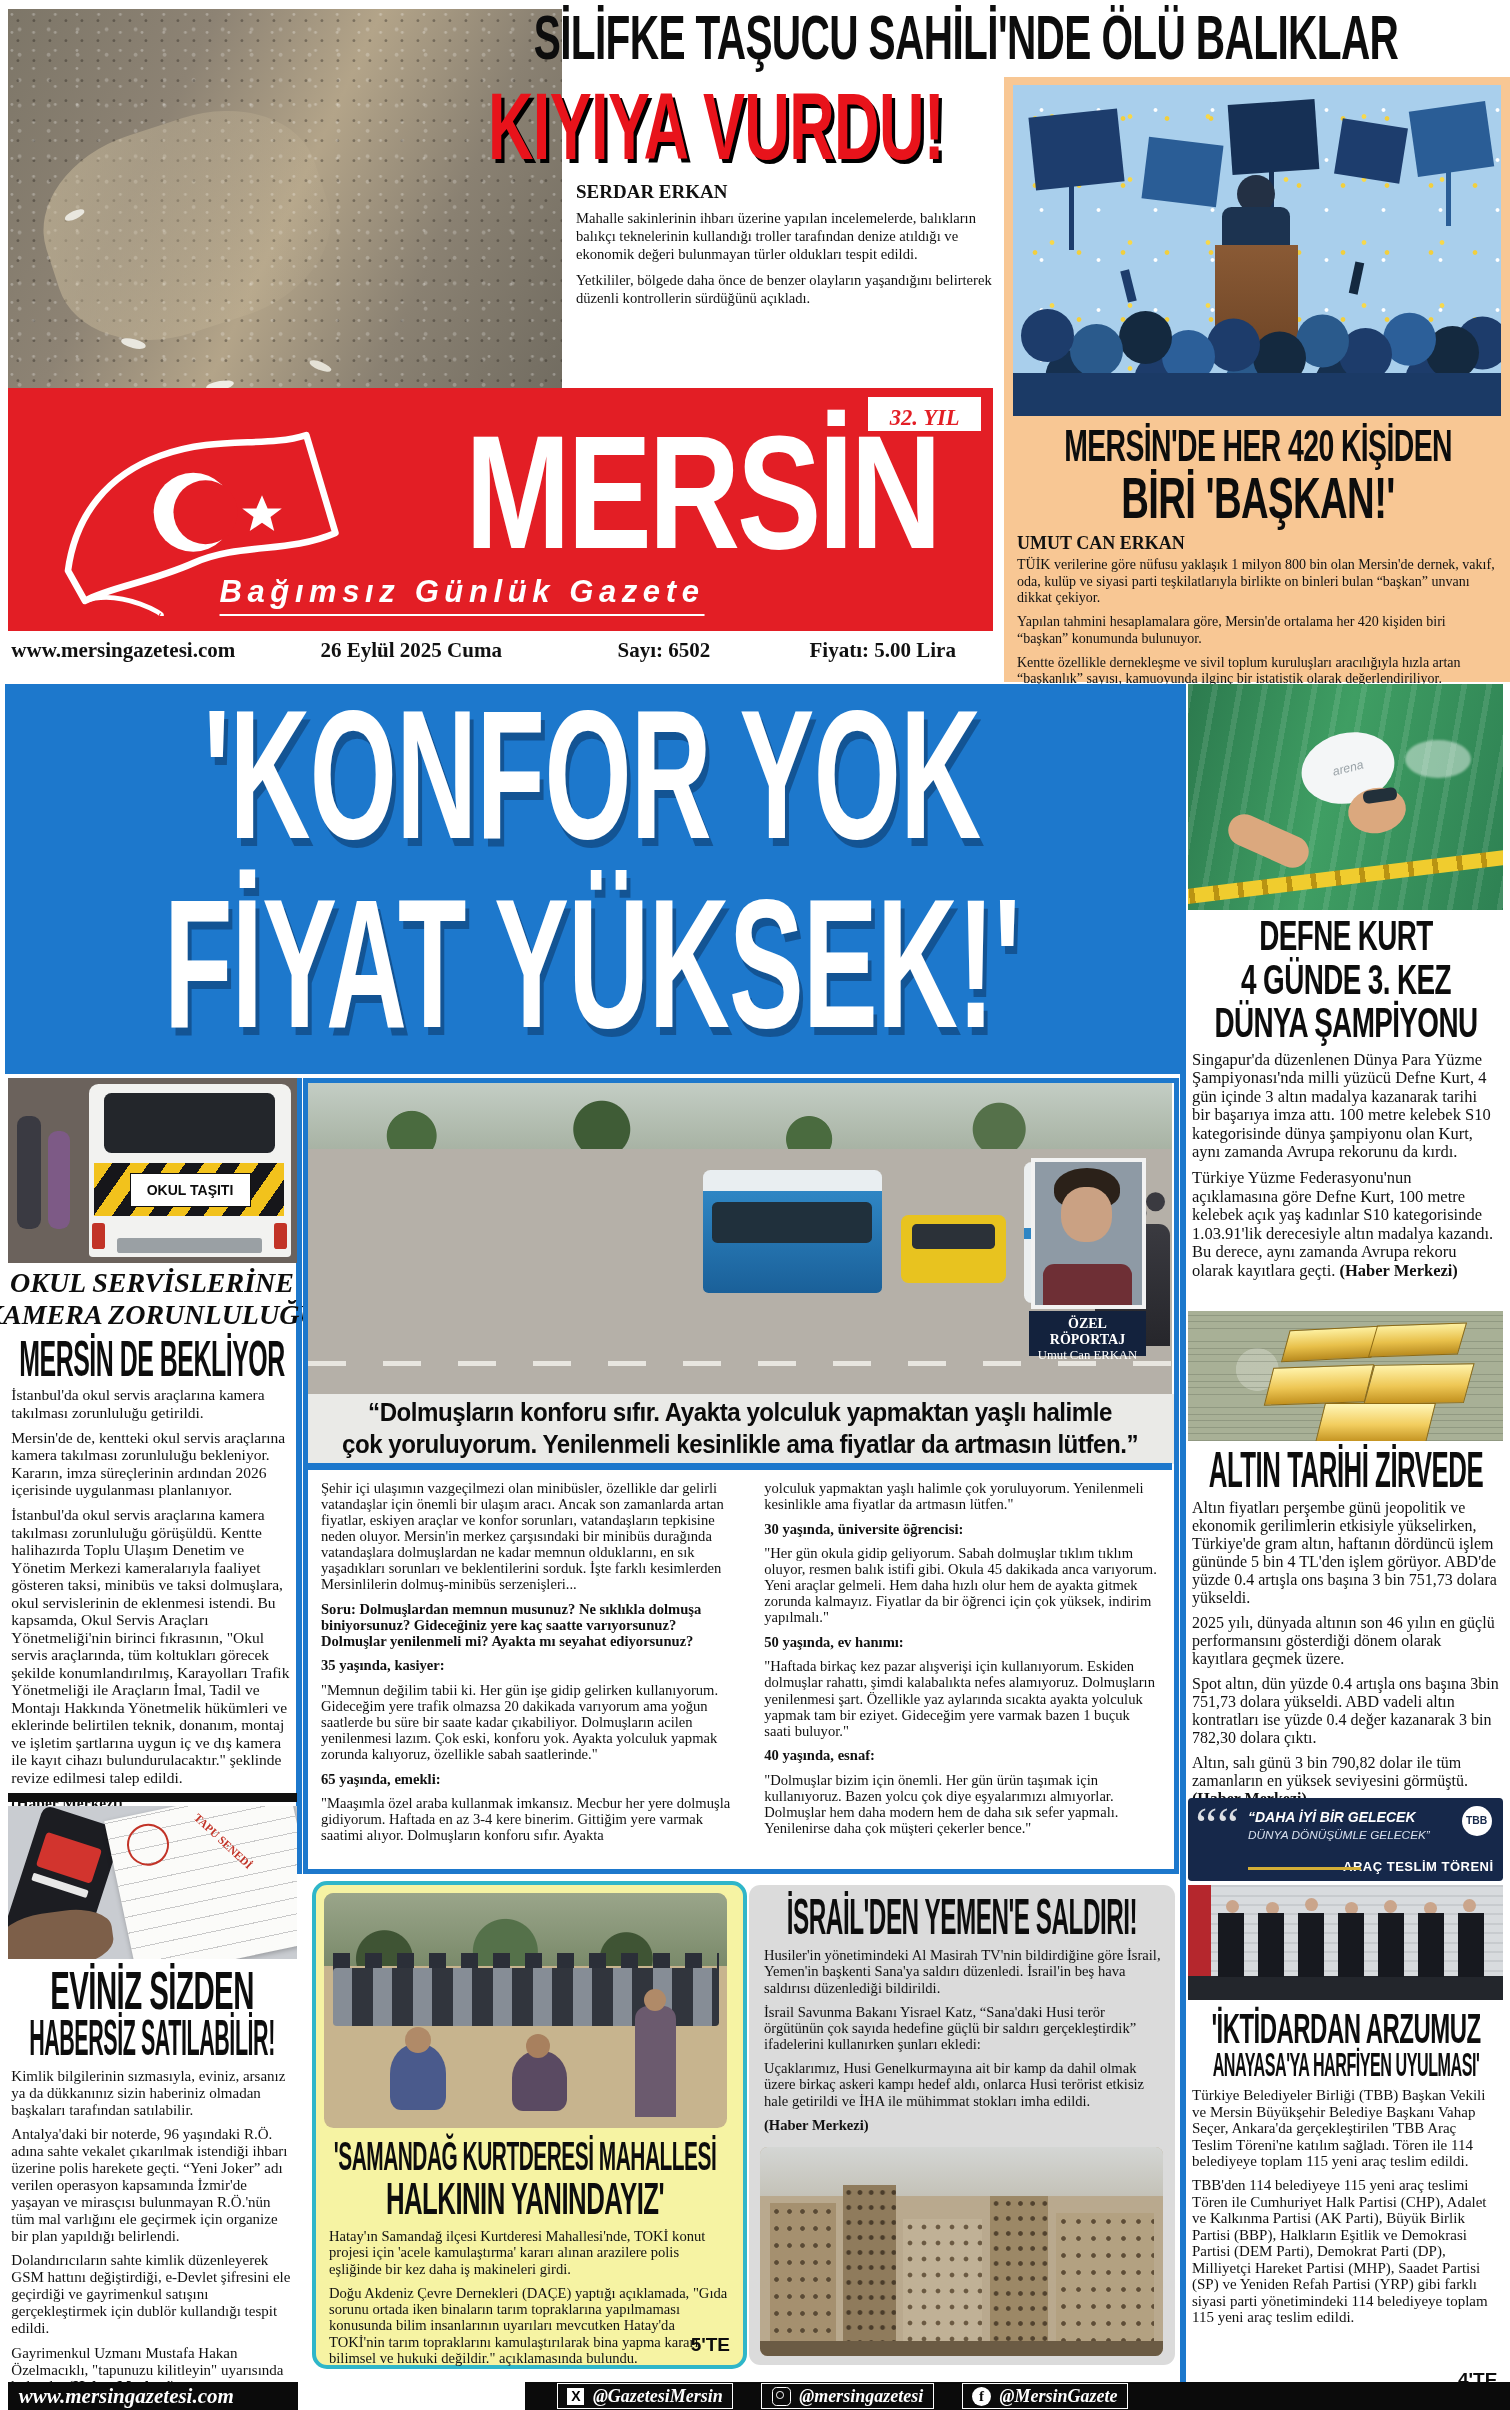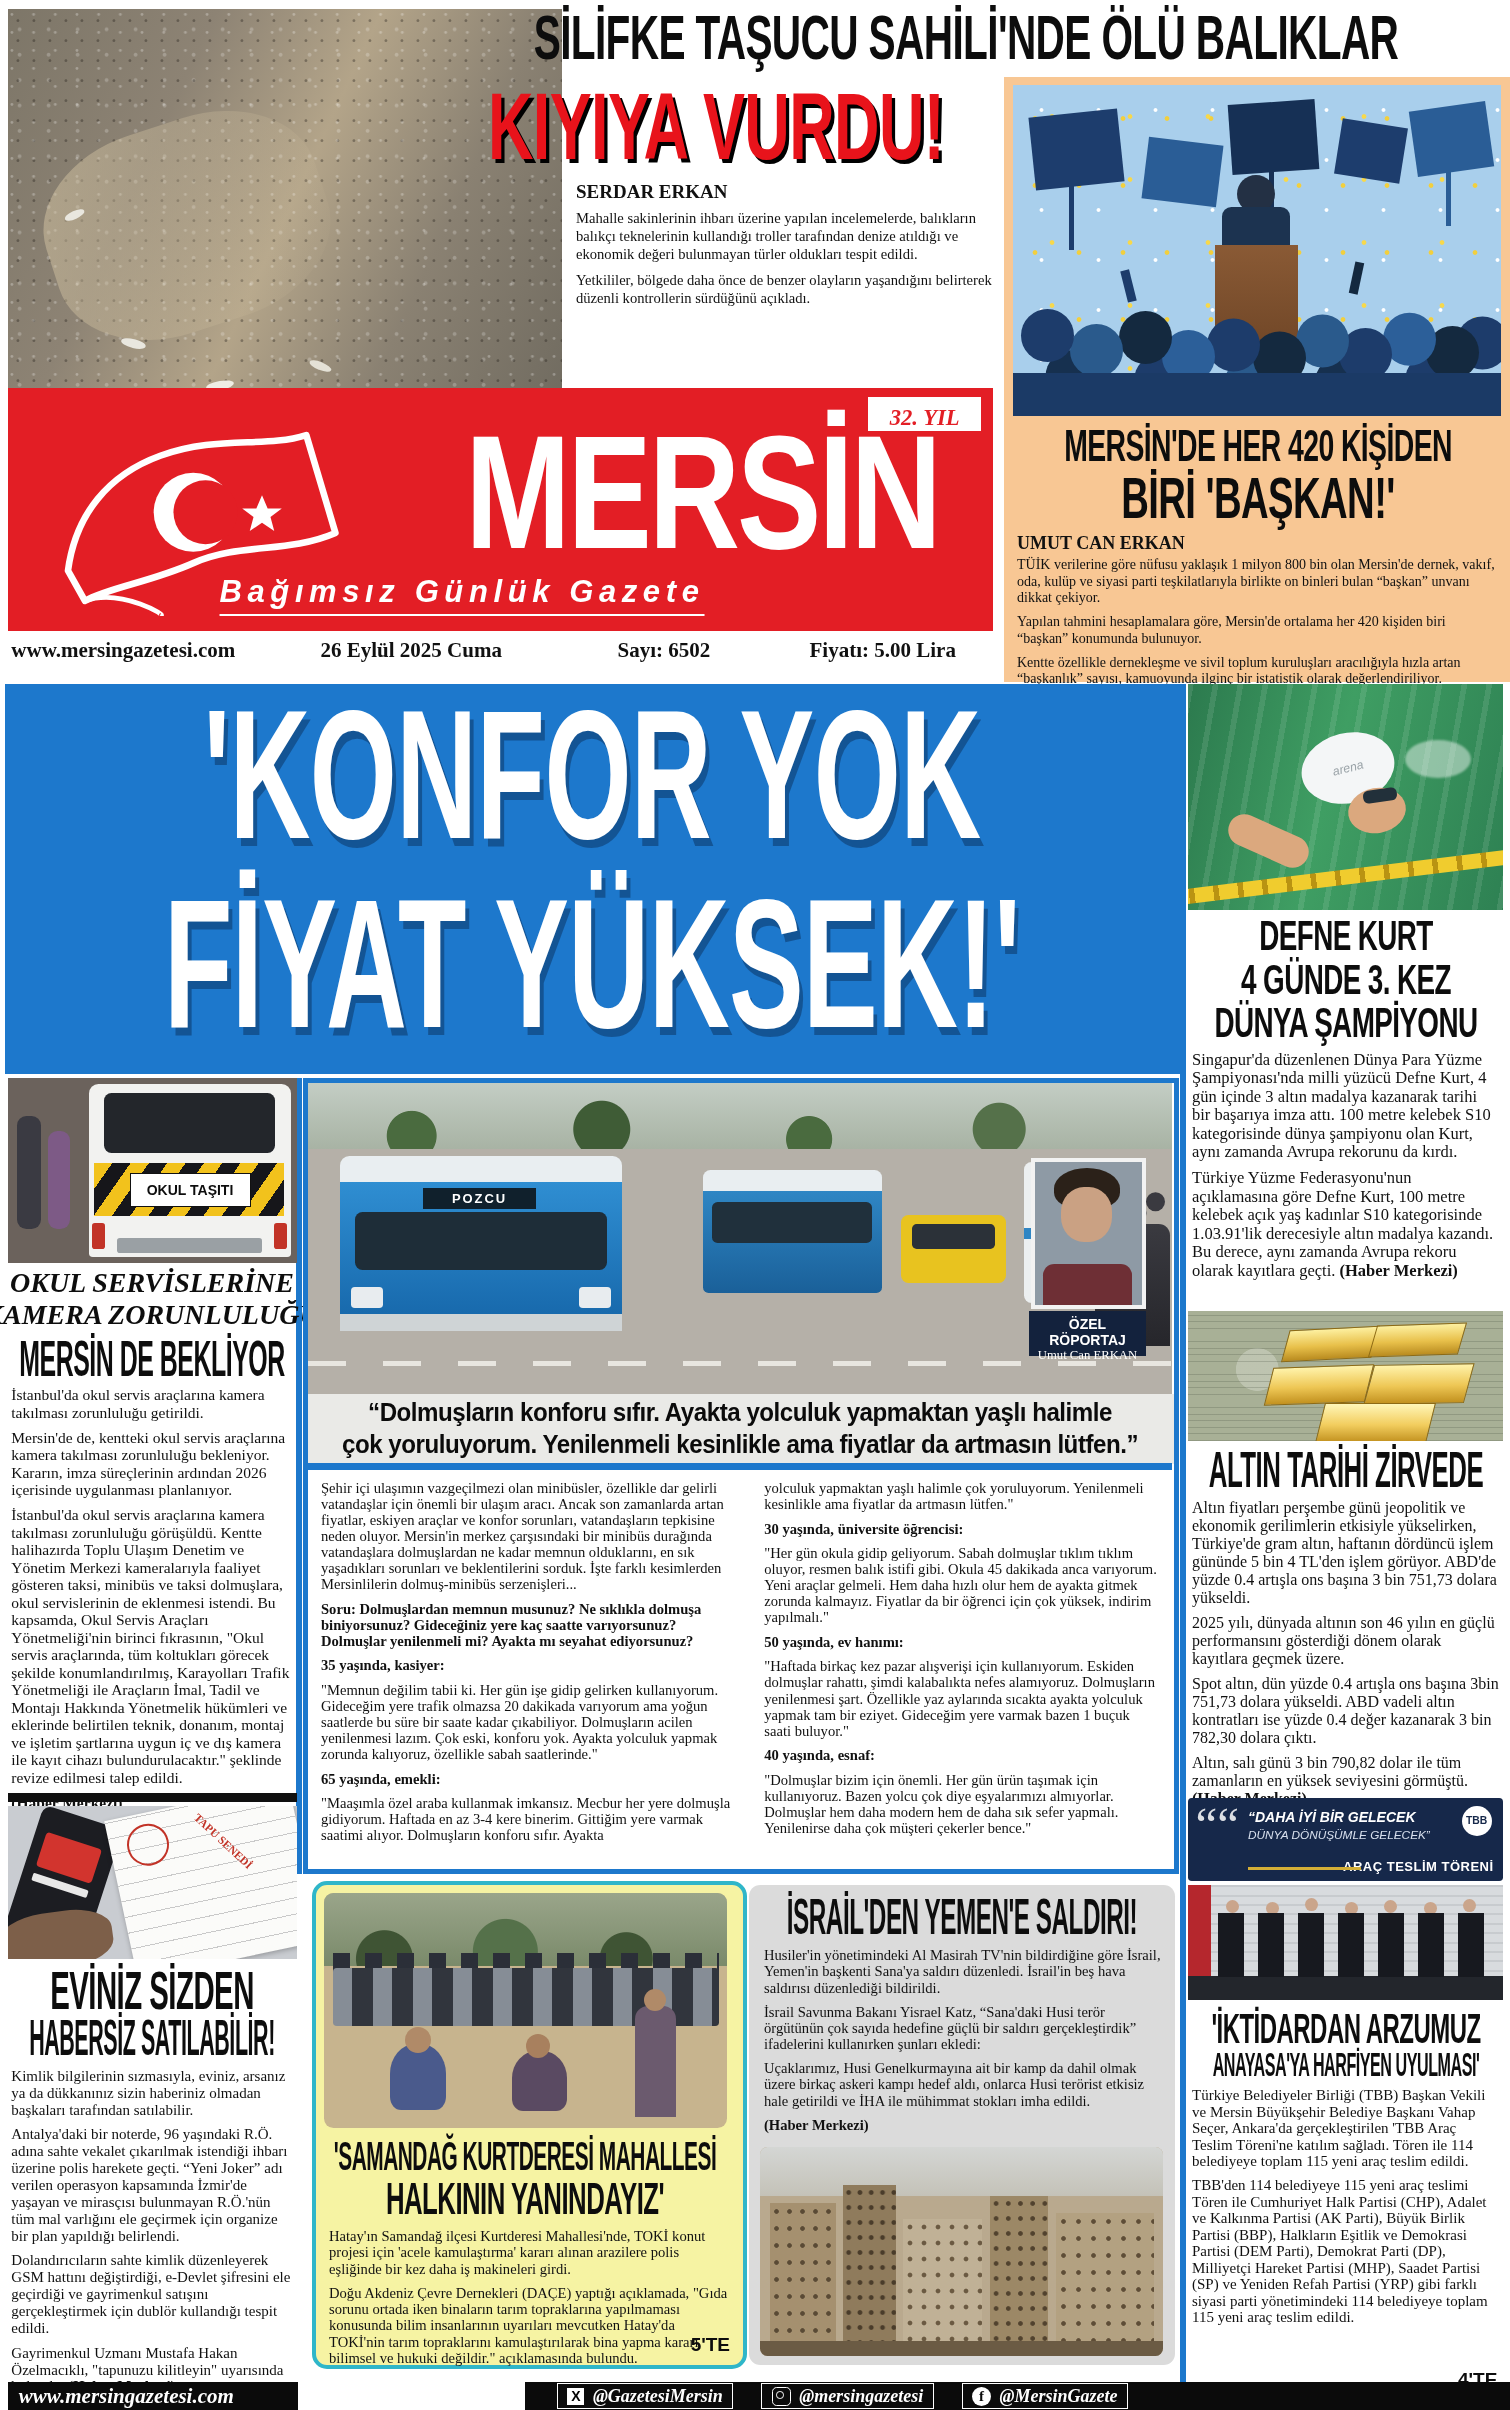--- a/index.html
+++ b/index.html
@@ -317,31 +317,20 @@
   <div class="abs" style="left:303px;top:1078px;width:876px;height:796px;border:5.6px solid #1d78cc;box-sizing:border-box;background:#fff;">
 
     <div class="photo" style="left:0;top:0;width:864px;height:311px;background:#b5b0a8;">
       <div class="abs" style="left:0;top:0;width:100%;height:66px;
            background:radial-gradient(circle at 12% 80%, #4a6b3f 0 24.5px, transparent 25.4px),
                       radial-gradient(circle at 34% 70%, #3f5c36 0 28px, transparent 29px),
                       radial-gradient(circle at 58% 85%, #4a6b3f 0 22.6px, transparent 23.5px),
                       radial-gradient(circle at 80% 70%, #55714a 0 26px, transparent 27px),
                       linear-gradient(#c3cdc4,#a8b3a4);"></div>
 
-      <div class="abs" style="left:32px;top:73px;width:282px;height:175px;">
-        <div class="abs" style="left:0;top:0;width:100%;height:28px;background:#e9eef1;border-radius:9.4px 9.4px 0 0;"></div>
-        <div class="abs" style="left:0;top:26px;width:100%;height:149px;background:linear-gradient(#2f8ed2,#1565a8);border-radius:0 0 7.5px 7.5px;"></div>
-        <div class="abs" style="left:83px;top:32px;width:113px;height:21px;background:#10202c;display:flex;align-items:center;justify-content:center;">
-          <span style="color:#fff;font-family:'Liberation Sans',sans-serif;font-weight:700;font-size:13px;letter-spacing:1.9px;">POZCU</span>
-        </div>
-        <div class="abs" style="left:15px;top:56px;width:252px;height:58px;background:#1e2d38;border-radius:7.5px;"></div>
-        <div class="abs" style="left:11.3px;bottom:22.6px;width:32px;height:21px;background:#e8ecef;border-radius:3.8px;"></div>
-        <div class="abs" style="right:11.3px;bottom:22.6px;width:32px;height:21px;background:#e8ecef;border-radius:3.8px;"></div>
-        <div class="abs" style="left:0;bottom:0;width:100%;height:17px;background:#cfd4d6;"></div>
-      </div>
 
       <div class="abs" style="left:395px;top:87px;width:179px;height:122px;">
         <div class="abs" style="left:0;top:0;width:100%;height:22.6px;background:#e9eef1;border-radius:7.5px 7.5px 0 0;"></div>
         <div class="abs" style="left:0;top:21px;width:100%;height:102px;background:linear-gradient(#2f86c4,#1a6099);border-radius:0 0 5.6px 5.6px;"></div>
         <div class="abs" style="left:9.4px;top:32px;width:160px;height:41px;background:#20303c;border-radius:5.6px;"></div>
       </div>
 
       <div class="abs" style="left:593px;top:132px;width:105px;height:68px;background:#e8c31f;border-radius:7.5px;">
         <div class="abs" style="left:11.3px;top:9.4px;width:83px;height:24.5px;background:#2b3138;border-radius:4.7px;"></div>
       </div>
@@ -356,21 +345,21 @@
       <div class="abs" style="left:787px;top:141px;width:75px;height:122px;background:linear-gradient(#3a3a40,#26262b);border-radius:11.3px 11.3px 0 0;"></div>
 
       <div class="abs" style="left:0;bottom:28px;width:100%;height:4.7px;background:repeating-linear-gradient(90deg,#e8e6e0 0 38px,transparent 38px 75px);"></div>
 
       <div class="abs" style="right:26px;top:75px;width:107px;height:143px;border:4.7px solid #f2f2f2;background:#8e9aa5;">
         <div class="abs" style="left:19px;top:5.6px;width:66px;height:41px;background:#2b2119;border-radius:50% 50% 40% 40%;"></div>
         <div class="abs" style="left:26px;top:24.5px;width:51px;height:55px;background:#caa183;border-radius:45%;"></div>
         <div class="abs" style="left:7.5px;bottom:0;width:89px;height:41px;background:#6e2f35;border-radius:11.3px 11.3px 0 0;"></div>
       </div>
       <div class="abs" style="right:26px;top:228px;width:117px;height:45px;background:#13223d;color:#fff;text-align:center;">
-        <div style="font-family:Liberation Sans, sans-serif;font-weight:800;font-size:14px;margin-top:4.7px;">ÖZEL RÖPORTAJ</div>
+        <div style="font-family:Liberation Serif, serif;font-weight:800;font-size:14px;margin-top:4.7px;">ÖZEL RÖPORTAJ</div>
         <div style="font-family:'Liberation Serif',serif;font-size:12.7px;">Umut Can ERKAN</div>
       </div>
     </div>
 
     <div class="quoteband" style="top:311px;bottom:auto;height:70px;">
       <div class="hlc" style="left:0;top:38px;width:864px;height:30px;">
         <span class="chl" style="--sx:.95;font-size:25.4px;letter-spacing:-0.5px;">çok yoruluyorum. Yenilenmeli kesinlikle ama fiyatlar da artmasın lütfen.”</span>
       </div>
       <div class="hlc" style="left:0;top:5.6px;width:864px;height:30px;">
         <span class="chl" style="--sx:.95;font-size:25.4px;letter-spacing:-0.5px;">“Dolmuşların konforu sıfır. Ayakta yolculuk yapmaktan yaşlı halimle</span>

